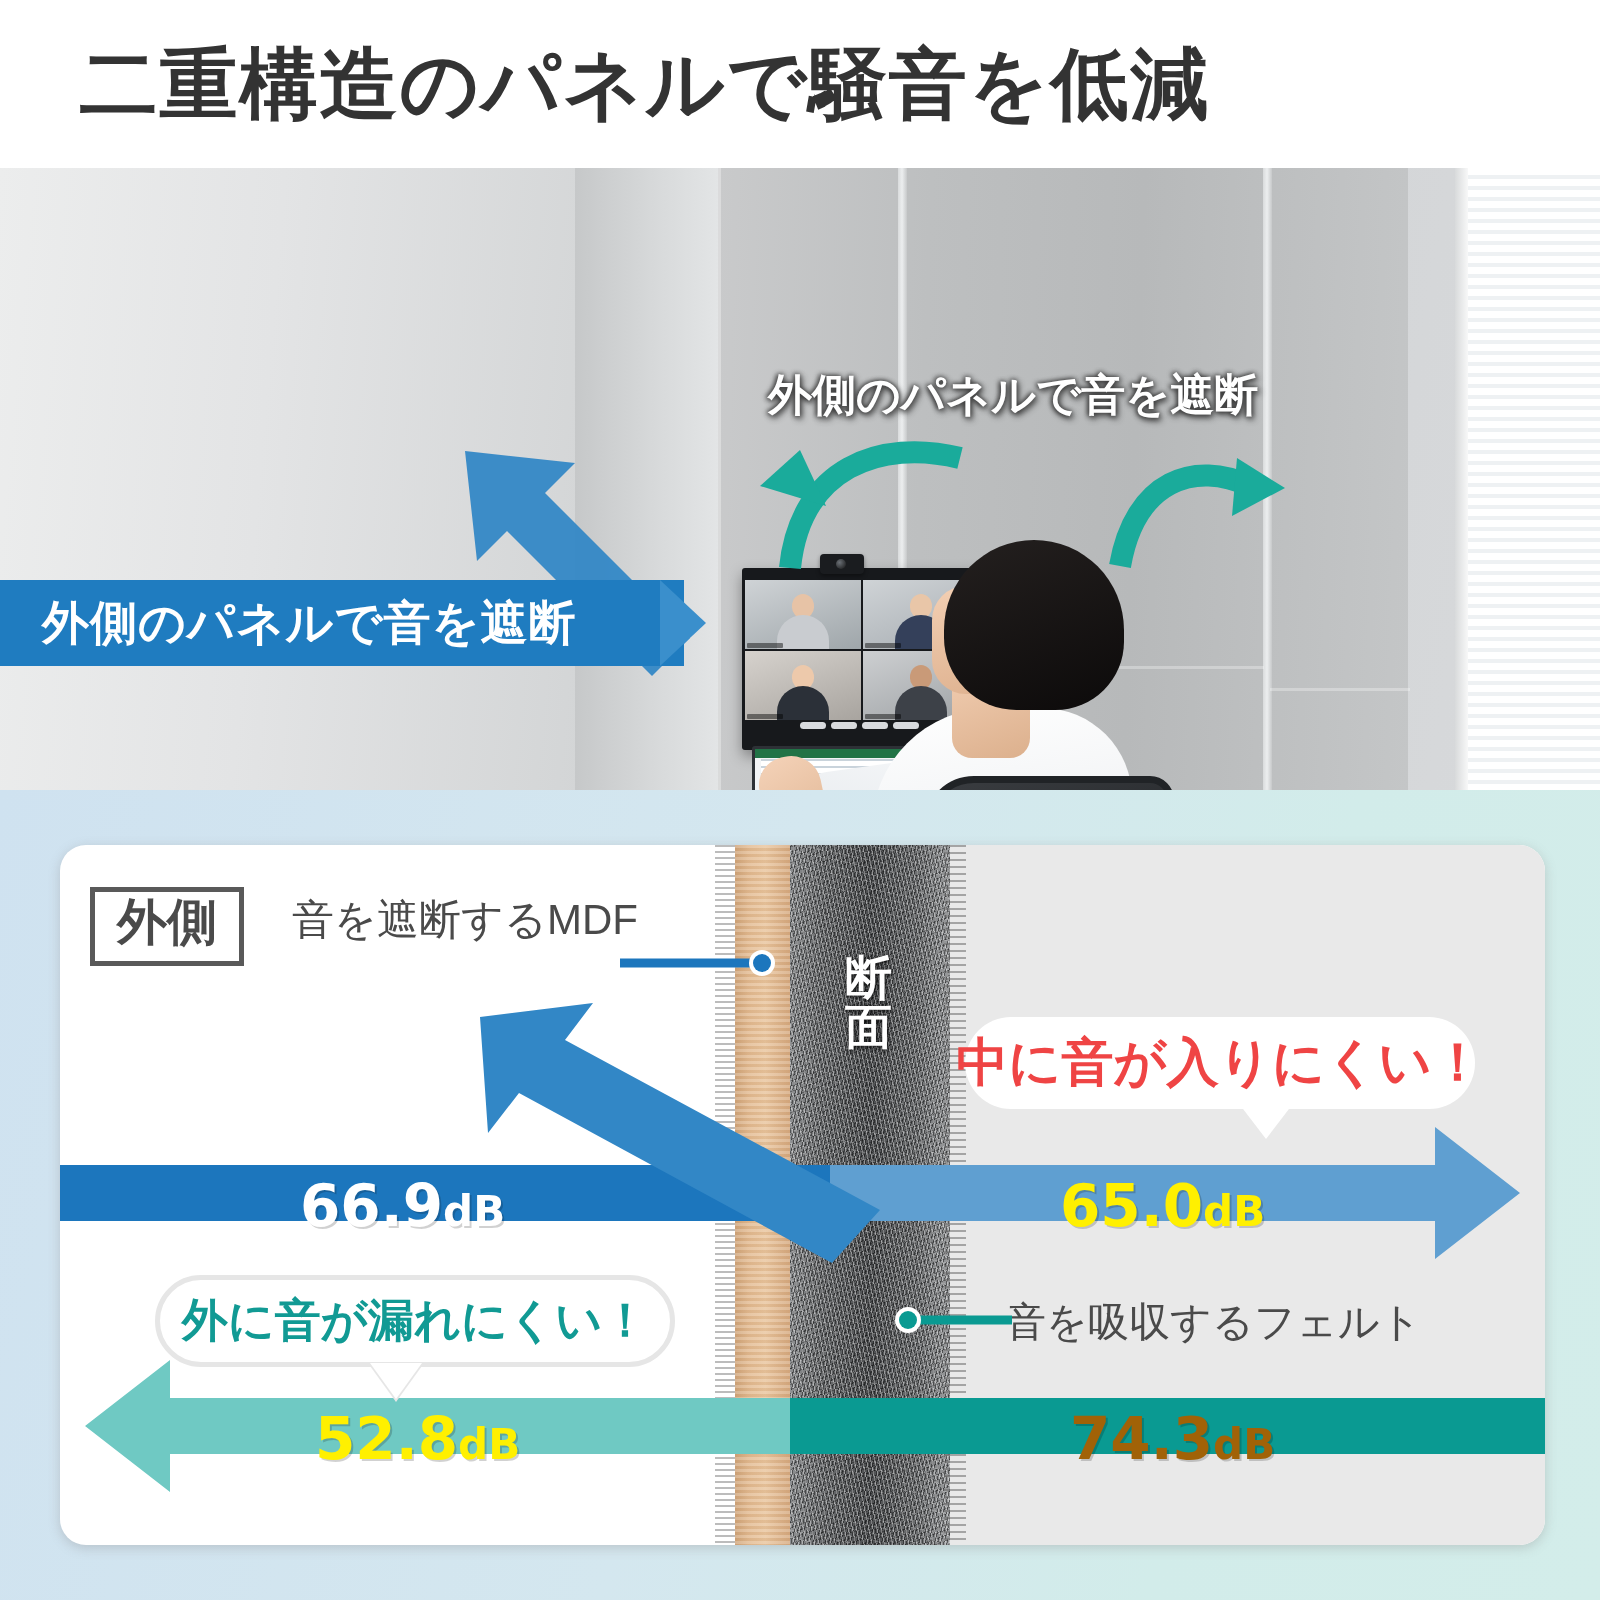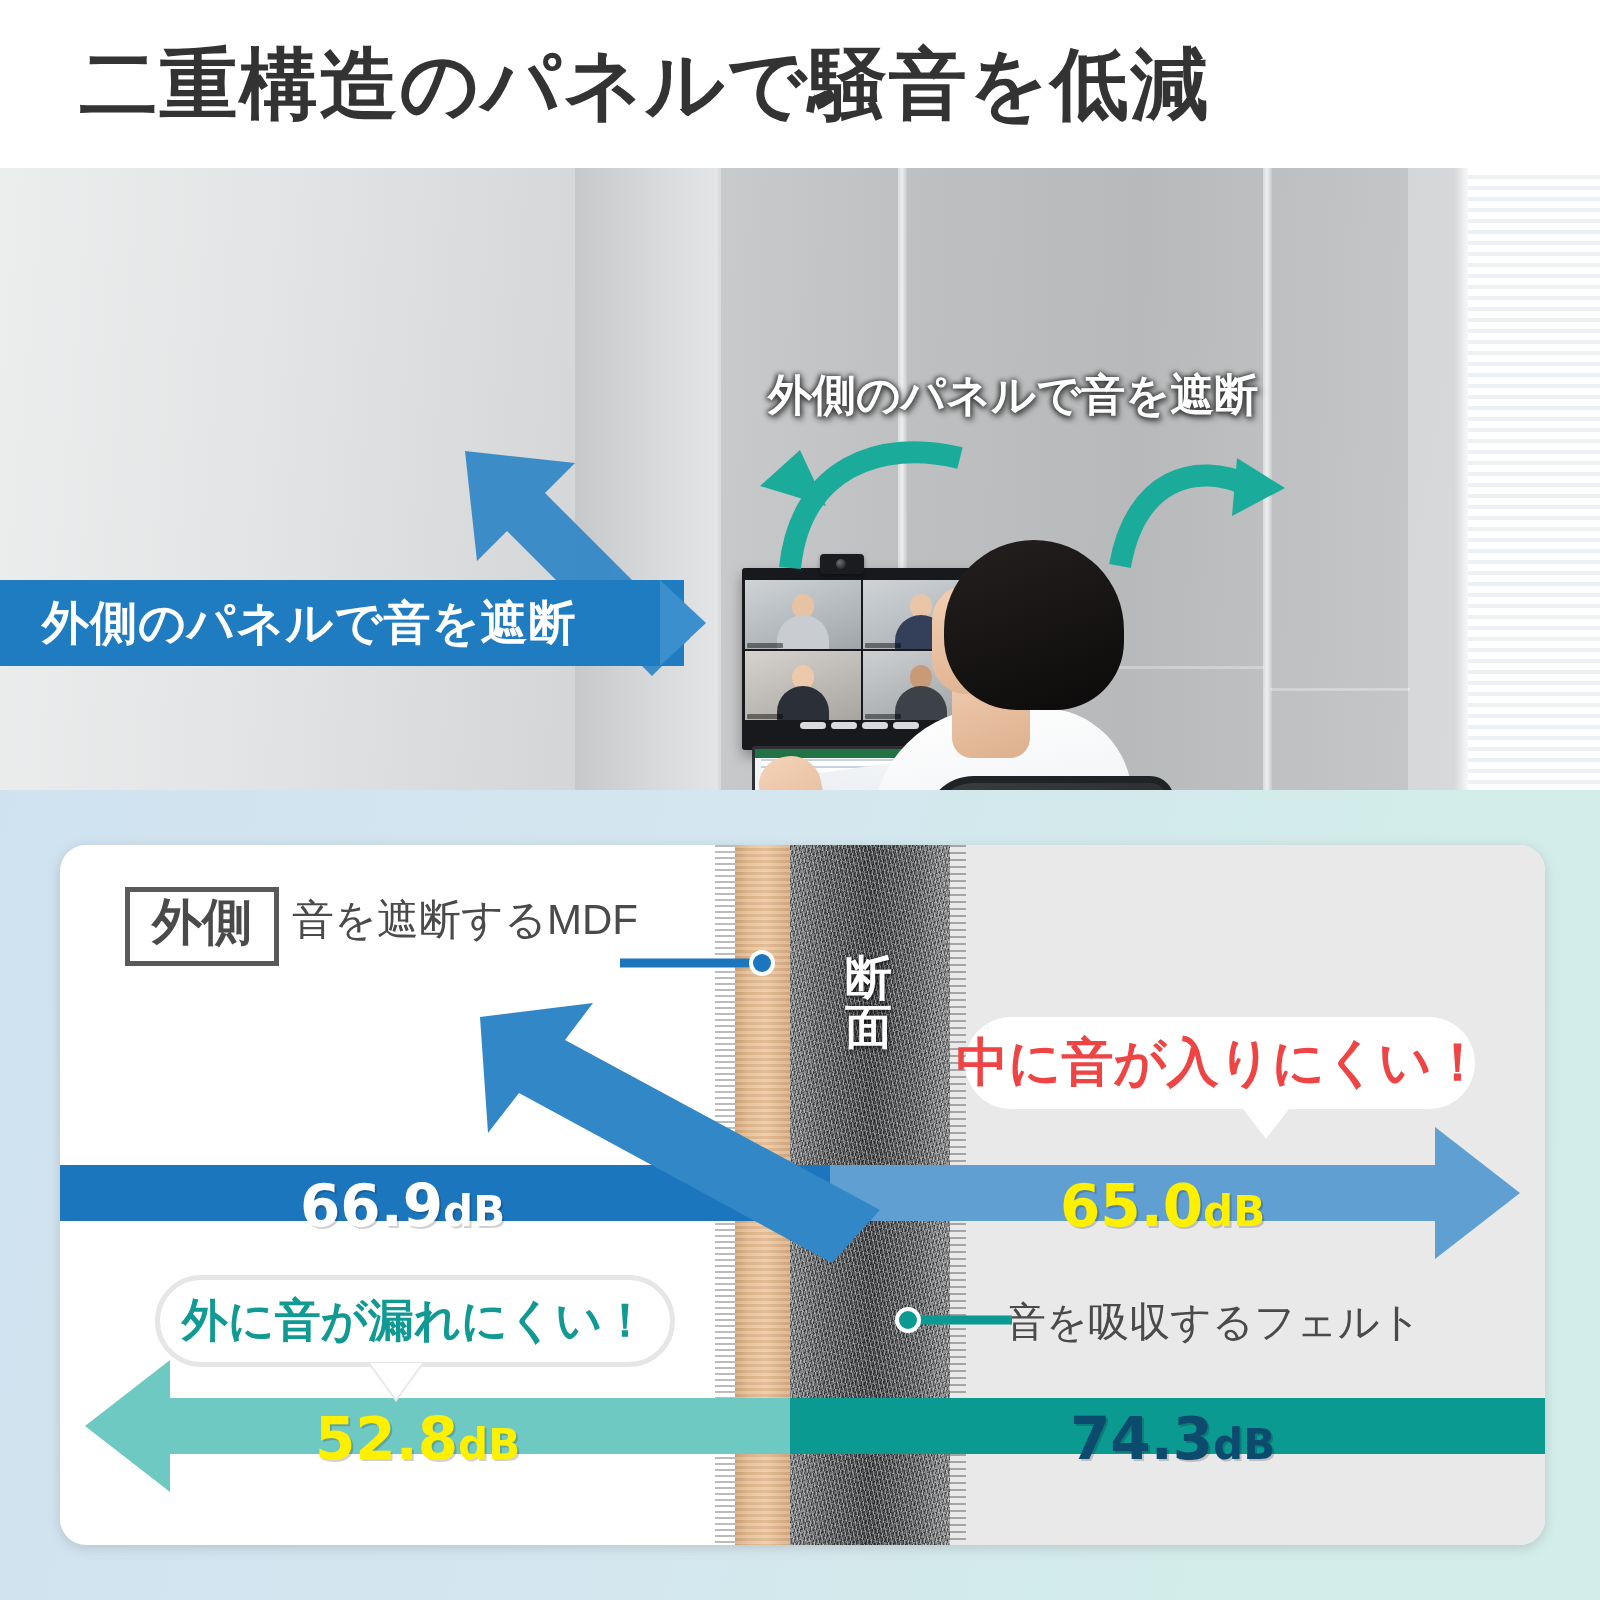--- a/index.html
+++ b/index.html
@@ -139,21 +139,21 @@
        repeating-linear-gradient(-20deg,rgba(0,0,0,.30) 0 1px,transparent 1px 5px);}
   .strip-fuzz-r{position:absolute;left:884px;top:0;width:22px;height:700px;
      background:repeating-linear-gradient(180deg,rgba(110,110,110,.8) 0 2px,rgba(255,255,255,0) 2px 7px);
      opacity:.7;}
   .cut-label{position:absolute;left:785px;top:108px;width:42px;color:#fff;font-size:47px;
      font-weight:bold;line-height:1.05;text-align:center;
      text-shadow:0 0 5px rgba(0,0,0,.55),1px 2px 4px rgba(0,0,0,.5);}
 
   
   .sidebox{position:absolute;border:5px solid #595959;color:#4a4a4a;font-size:50px;
-     font-weight:bold;padding:4px 22px 12px;background:transparent;line-height:1.05;margin-left:35px;}
+     font-weight:bold;padding:4px 22px 12px;background:transparent;line-height:1.05;}
   .box-outer{left:30px;top:42px;}
   .box-inner{left:915px;top:42px;}
   .lbl-mdf{position:absolute;left:232px;top:48px;font-size:42px;color:#4a4a4a;line-height:1.28;}
   .lbl-felt{position:absolute;left:945px;top:450px;font-size:41px;color:#4a4a4a;white-space:nowrap;}
 
   
   .lead-blue{position:absolute;left:0;top:105px;width:740px;height:26px;}
   .lead-teal{position:absolute;left:830px;top:462px;width:130px;height:26px;}
 
   
@@ -170,21 +170,21 @@
      filter:drop-shadow(0 3px 0 #e6e6e6);}
 
   
   .arrow-svg{position:absolute;left:0;top:0;width:1485px;height:700px;}
   .val{position:absolute;font-weight:bold;font-size:58px;white-space:nowrap;
        font-family:"DejaVu Sans","Liberation Sans",sans-serif;}
   .val .u{font-size:42px;}
   .v-776{left:240px;top:327px;color:#ffffff;text-shadow:2px 2px 0 rgba(0,0,0,.18);}
   .v-650{left:1000px;top:327px;color:#fff000;text-shadow:2px 2px 0 rgba(0,0,0,.18);}
   .v-528{left:255px;top:560px;color:#fff000;text-shadow:2px 2px 0 rgba(0,0,0,.18);}
-  .v-743{left:1010px;top:560px;color:#0c4a6e;text-shadow:2px 2px 0 rgba(0,0,0,.18);}
+  .v-743{left:1010px;top:560px;color:#a16207;text-shadow:2px 2px 0 rgba(0,0,0,.18);}
 
   
   .card-diag{position:absolute;left:0;top:0;width:1485px;height:700px;}
 </style>
 </head>
 <body>
 
 <div class="page">
 
   <div class="header">

